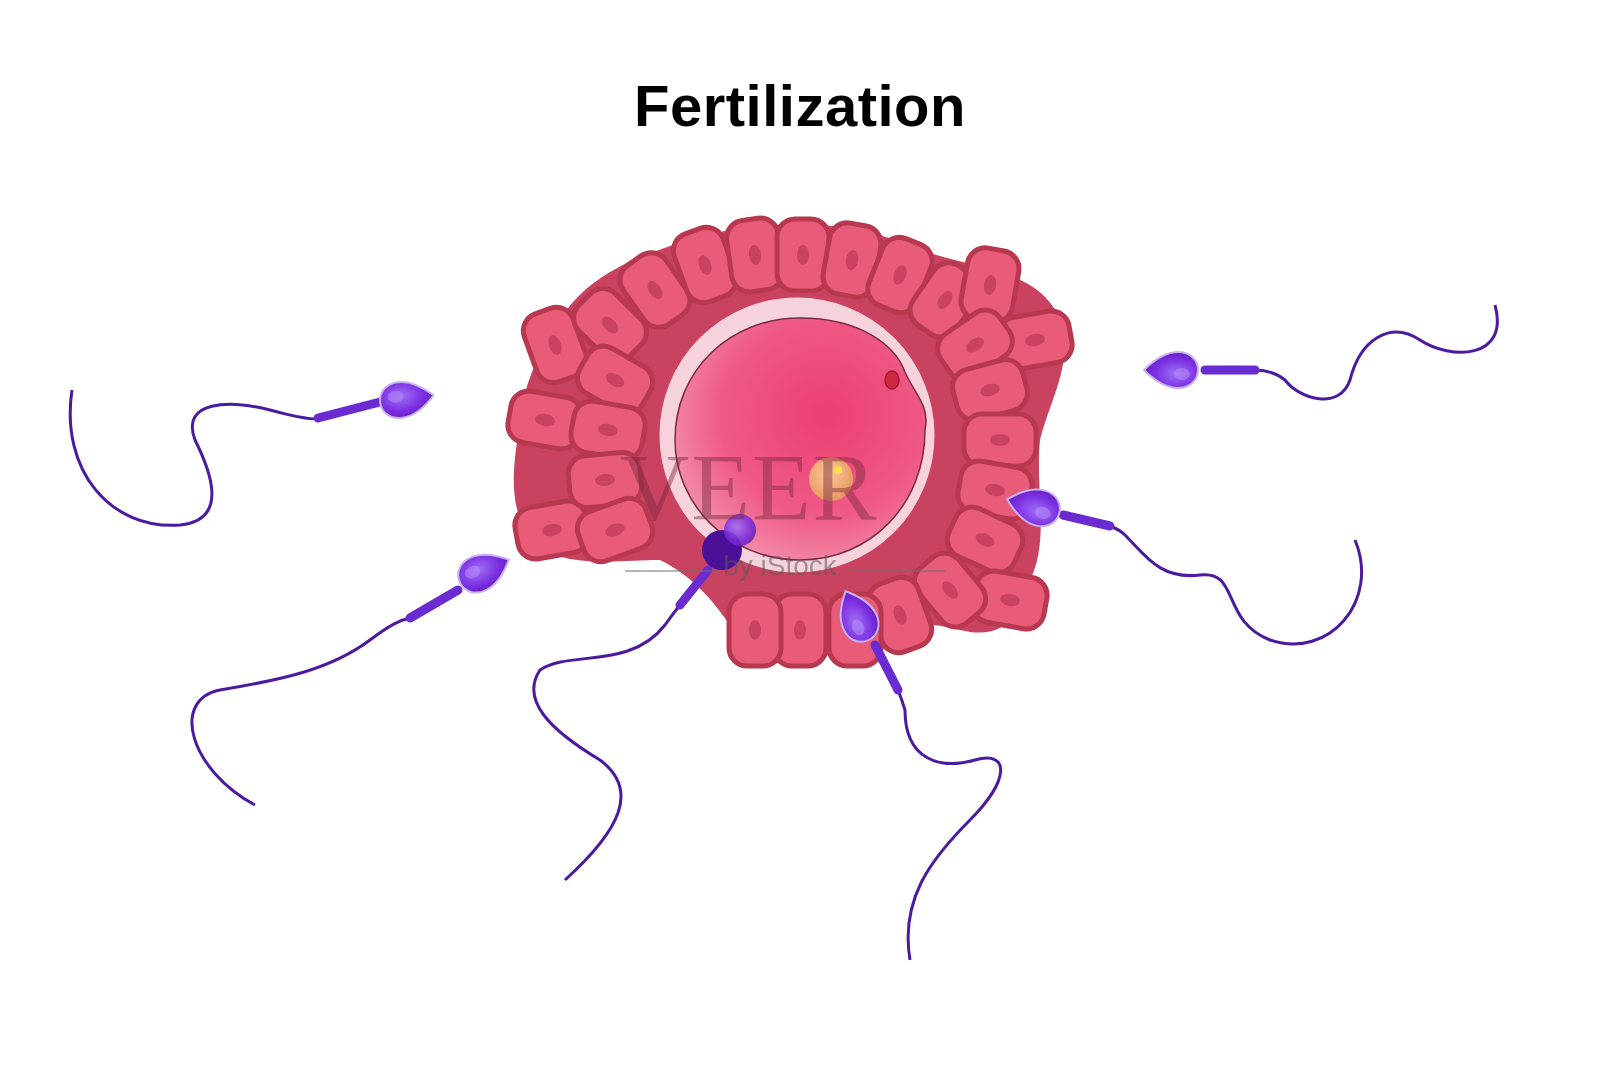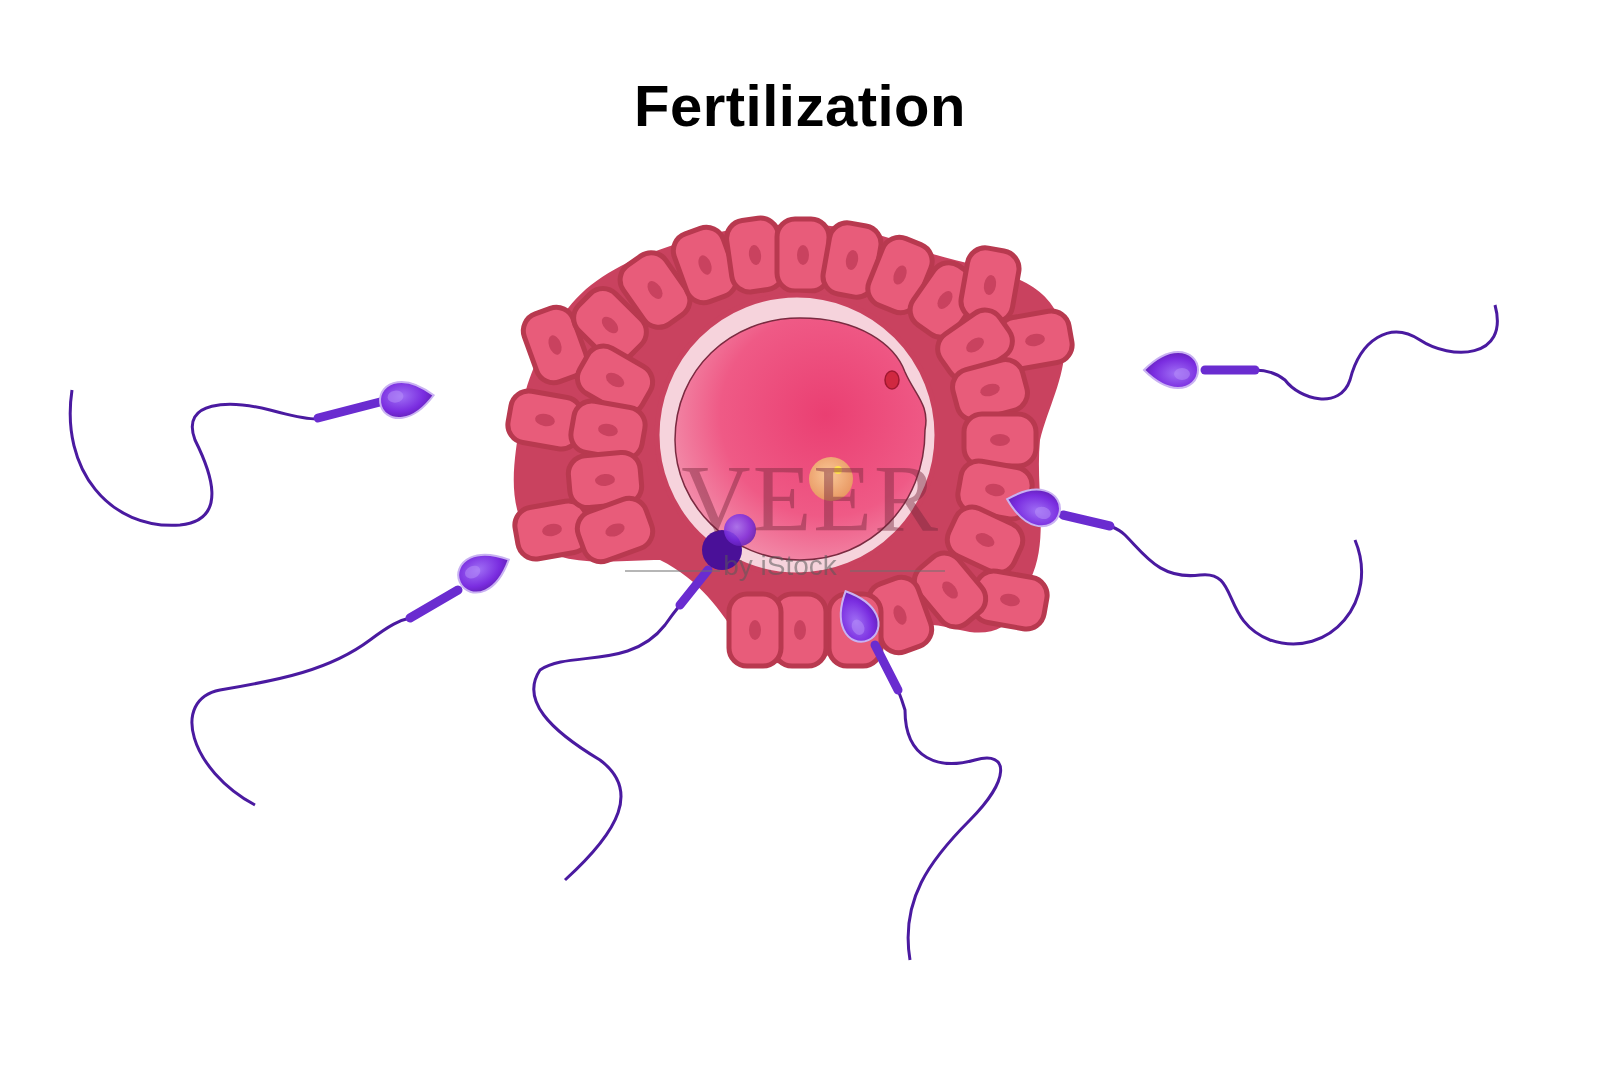--- a/index.html
+++ b/index.html
@@ -4,23 +4,23 @@
   <style>
     html, body { margin: 0; padding: 0; background: #ffffff; }
     body { width: 1600px; height: 1067px; position: relative; overflow: hidden; font-family: "Liberation Sans", sans-serif; }
     .title {
       position: absolute; left: 0; top: 72px; width: 1600px; text-align: center;
       font-family: "Liberation Sans", sans-serif; font-weight: bold; font-size: 58px;
       color: #000000; letter-spacing: 0.5px;
     }
     svg.scene { position: absolute; left: 0; top: 0; }
     .wm-main {
-      position: absolute; left: 620px; top: 440px; width: 320px; text-align: right;
+      position: absolute; left: 620px; top: 440px; width: 320px; text-align: left;
       font-family: "Liberation Serif", serif; font-size: 96px; color: rgba(120, 40, 60, 0.45);
-      letter-spacing: 2px; line-height: 1; margin-top: 11px;
+      letter-spacing: 2px; line-height: 1;
     }
     .wm-sub {
       position: absolute; left: 620px; top: 552px; width: 320px; text-align: center;
       font-family: "Liberation Sans", sans-serif; font-size: 28px; color: rgba(90, 90, 90, 0.55);
       line-height: 1;
     }
     .wm-line { position: absolute; top: 570px; height: 2px; width: 95px; background: rgba(110,110,110,0.5); }
   </style>
 </head>
 <body>

